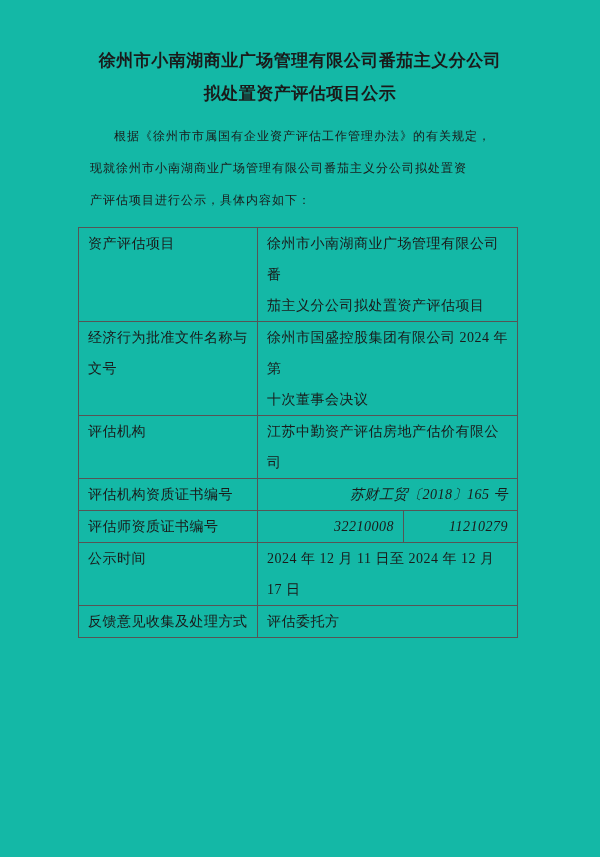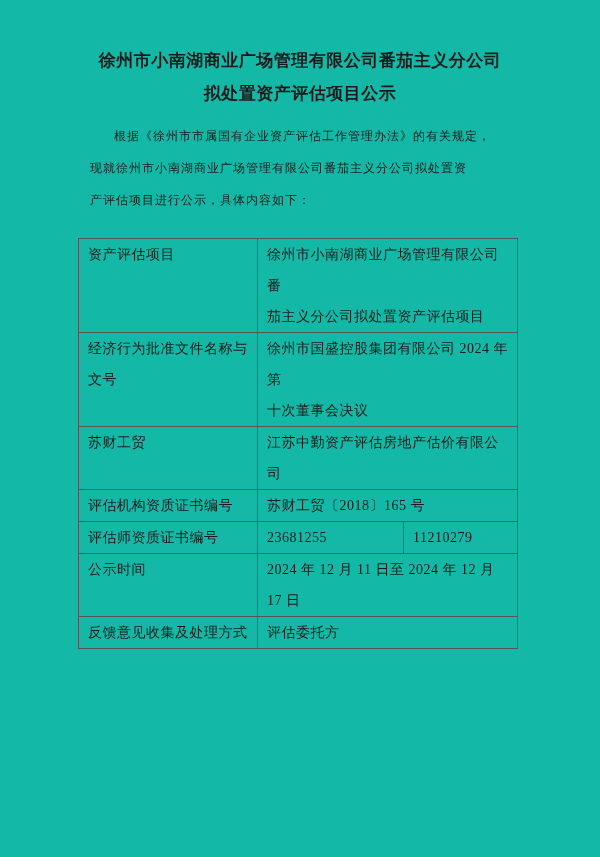--- a/index.html
+++ b/index.html
@@ -33,37 +33,38 @@
   .intro {
     margin: 10px 86px 0 90px;
     font-size: 12px;
     line-height: 32px;
     letter-spacing: 1px;
     text-indent: 2em;
     white-space: pre-line;
     text-align: justify;
   }
   table.notice {
-    margin: 22px 0 0 78px;
+    margin: 11px 0 0 78px;
     width: 439px;
     border-collapse: collapse;
     table-layout: fixed;
   }
   table.notice td {
     border: 1px solid #555;
     font-size: 14px;
     letter-spacing: 0.5px;
     line-height: 31px;
     padding: 0 9px;
     vertical-align: top;
     white-space: pre-line;
     overflow: hidden;
   }
   table.notice td.center {
-    text-align: left;
+    text-align: right;
+    font-style: italic;
   }
 </style>
 </head>
 <body>
 
 <div class="page">
 
   <div class="title-block">
     <div class="title-line">徐州市小南湖商业广场管理有限公司番茄主义分公司</div>
     <div class="title-line">拟处置资产评估项目公示</div>
@@ -85,30 +86,30 @@
         <td colspan="2">徐州市小南湖商业广场管理有限公司番
 茄主义分公司拟处置资产评估项目</td>
       </tr>
       <tr>
         <td>经济行为批准文件名称与
 文号</td>
         <td colspan="2">徐州市国盛控股集团有限公司 2024 年第
 十次董事会决议</td>
       </tr>
       <tr>
-        <td>苏财工贸</td>
+        <td>评估机构</td>
         <td colspan="2">江苏中勤资产评估房地产估价有限公司</td>
       </tr>
       <tr>
         <td>评估机构资质证书编号</td>
         <td colspan="2" class="center">苏财工贸〔2018〕165 号</td>
       </tr>
       <tr>
         <td>评估师资质证书编号</td>
-        <td class="center">23681255</td>
+        <td class="center">32210008</td>
         <td class="center">11210279</td>
       </tr>
       <tr>
         <td>公示时间</td>
         <td colspan="2">2024 年 12 月 11 日至 2024 年 12 月 17 日</td>
       </tr>
       <tr>
         <td>反馈意见收集及处理方式</td>
         <td colspan="2">评估委托方</td>
       </tr>

